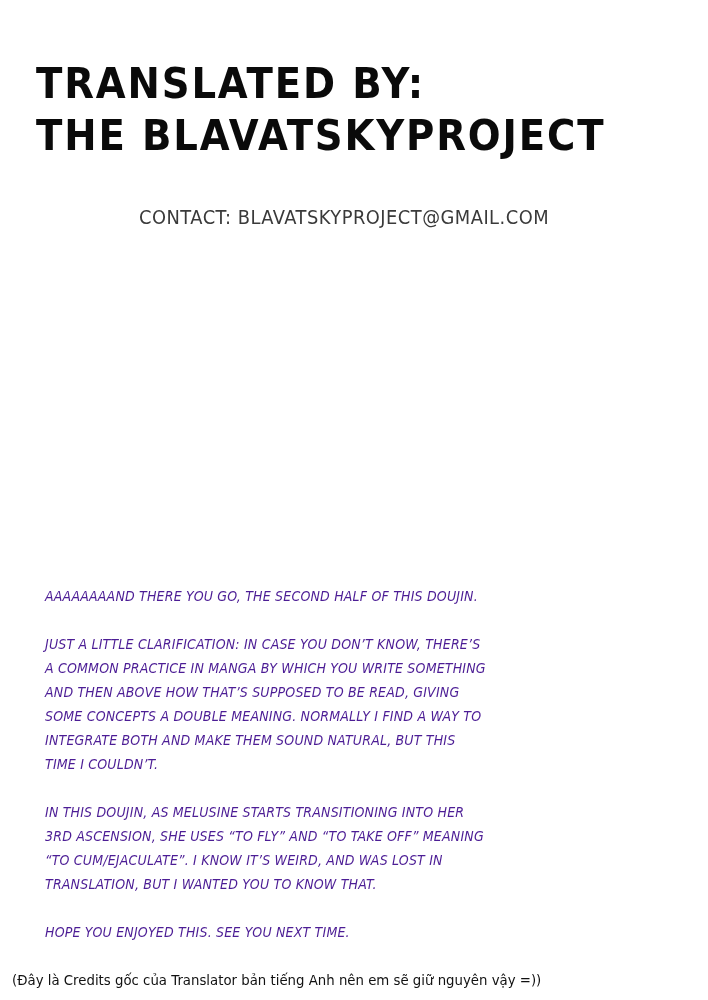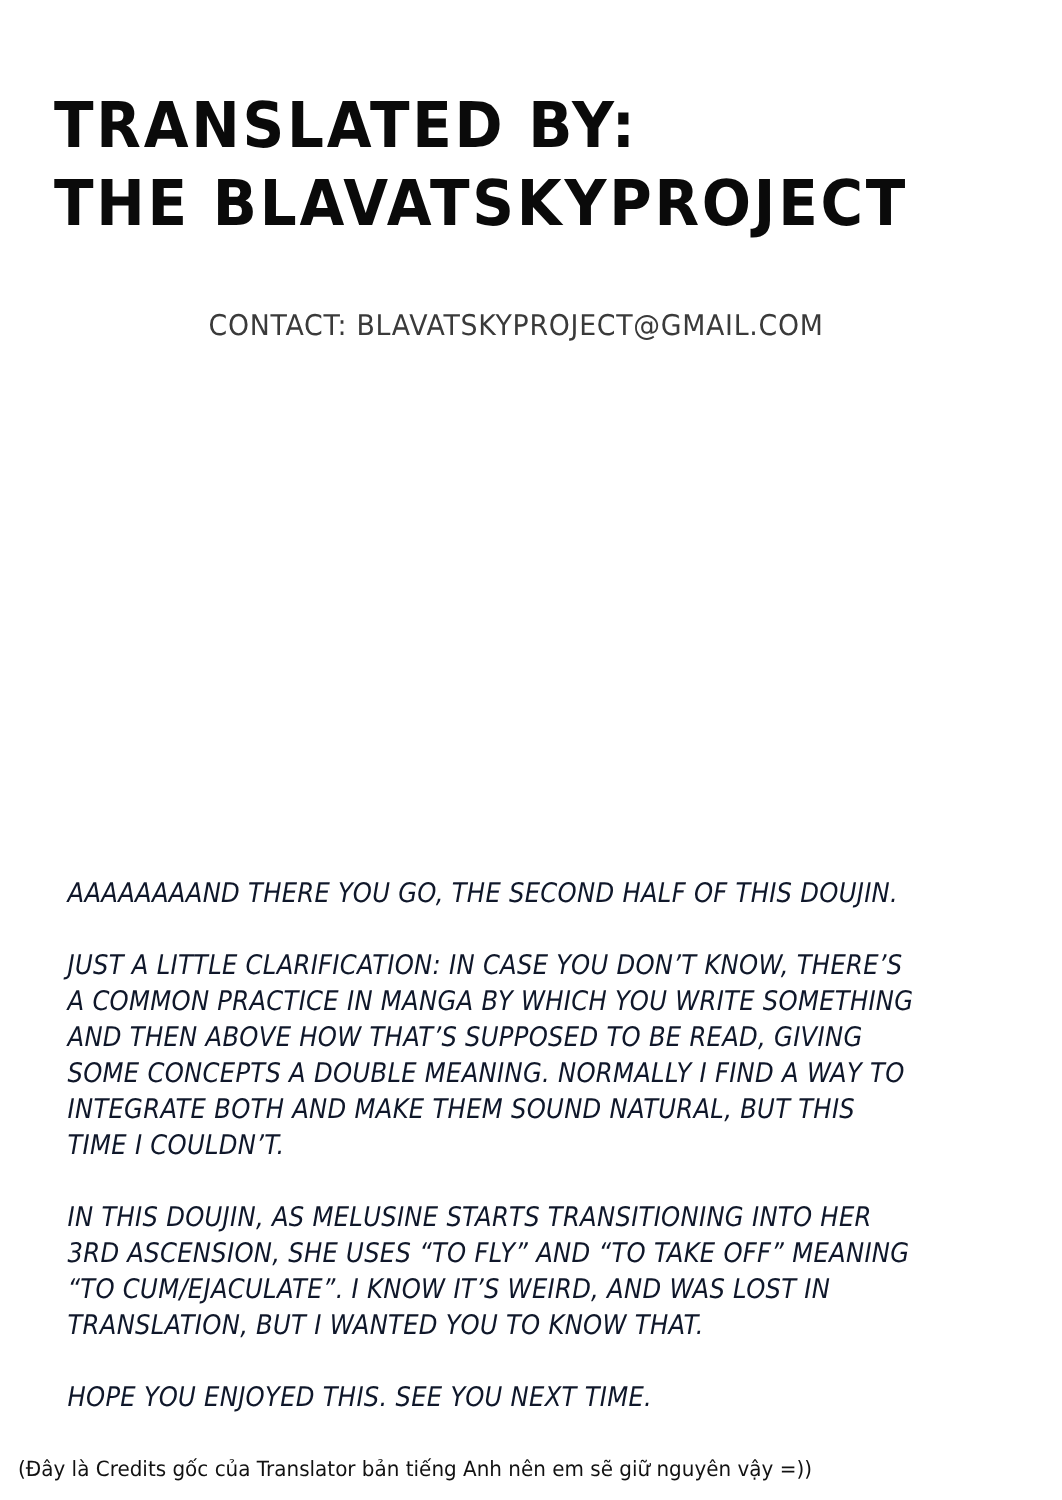--- a/index.html
+++ b/index.html
@@ -44,23 +44,23 @@
       transform: scaleX(0.94);
       transform-origin: left top;
     }
     .body-text {
       position: absolute;
       left: 45px;
       top: 584px;
       width: 640px;
       font-family: "DejaVu Sans", sans-serif;
       font-style: oblique;
-      font-size: 18px;
+      font-size: 14px;
       line-height: 24px;
-      color: #0f172a;
+      color: #4c1d95;
       text-transform: uppercase;
       letter-spacing: 0.2px;
     }
     .body-text p {
       margin: 0 0 24px 0;
       transform: scaleX(0.9);
       transform-origin: left top;
       width: 711px;
     }
     .body-text p span { display: block; white-space: nowrap; }

